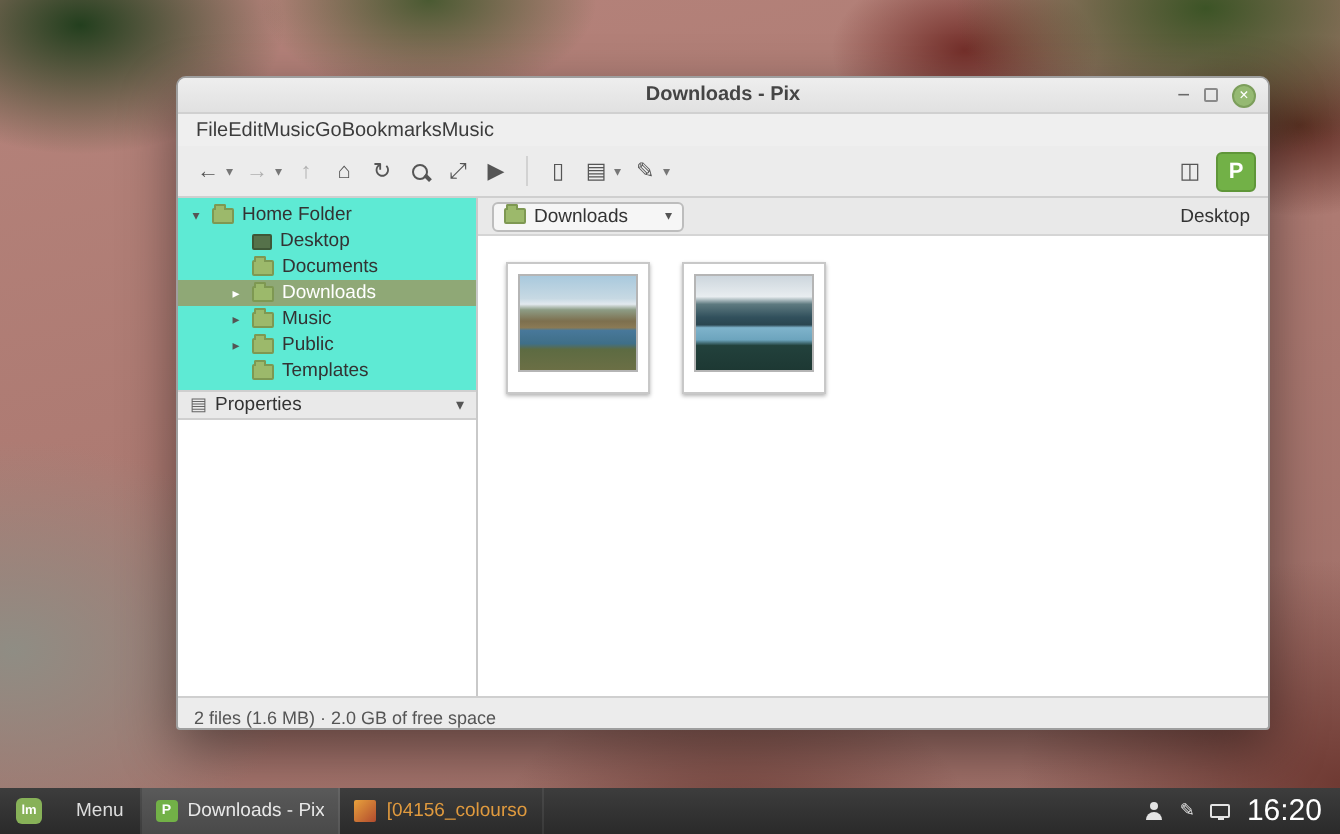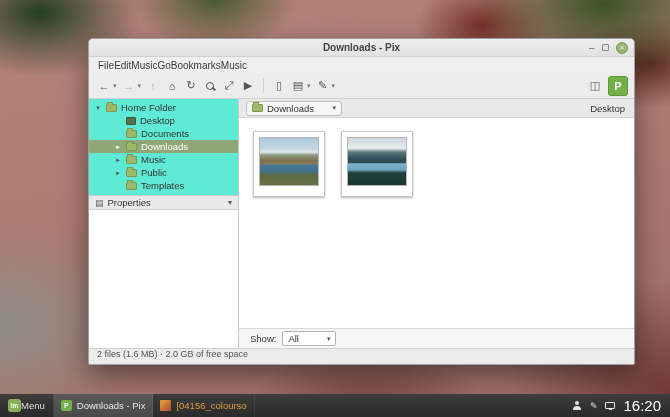--- a/index.html
+++ b/index.html
@@ -91,27 +91,27 @@
     #8a7a55 55%,#48789a 58%,#3f6f88 72%,#5d6b42 78%,#6b6f45 100%); }
   .ph2 { background:linear-gradient(180deg,#cdd6dd 0%,#e8edf0 22%,#5e7a80 30%,#31505c 44%,#2b4650 52%,
     #7fb3cb 55%,#6ca4bd 68%,#22413c 74%,#1d3833 100%); }
 
   .filterbar { height:20px; border-top:1px solid #d8d8d8; background:#f6f6f6; display:flex; align-items:center;
     gap:6px; padding:0 11px; font-size:9.5px; color:#333; flex:0 0 auto; }
   .filter-dd { width:54px; height:15px; border:1px solid #b3b3b3; border-radius:2px; background:#fff;
     display:flex; align-items:center; padding:0 5px; }
   .filter-dd .fd-caret { margin-left:auto; font-size:7px; color:#555; }
 
-  .statusbar { height:16px; background:#ececec; border-top:1px solid #cfcfcf; display:flex; align-items:flex-start;
+  .statusbar { height:16px; background:#ececec; border-top:1px solid #cfcfcf; display:flex; align-items:flex-end;
     padding:0 8px; font-size:9px; color:#555; flex:0 0 auto; border-radius:0 0 2px 2px; }
 
   
   .taskbar { position:absolute; left:0; right:0; bottom:0; height:23px;
     background:linear-gradient(#3d3d3d,#2a2a2a); display:flex; align-items:stretch; color:#ddd; font-size:9.5px; z-index:5; }
-  .menu-btn { display:flex; align-items:center; gap:0; padding:0 8px; border-right:1px solid rgba(255,255,255,.09); }
+  .menu-btn { display:flex; align-items:center; gap:17px; padding:0 8px; border-right:1px solid rgba(255,255,255,.09); }
   .mint-logo { width:13px; height:13px; border-radius:3px; background:#87b158; color:#fff; font-size:6.5px;
     font-weight:bold; display:flex; align-items:center; justify-content:center; }
   .task-item { display:flex; align-items:center; gap:5px; padding:0 7px; max-width:102px;
     border-right:1px solid rgba(255,255,255,.07); }
   .task-item.active { background:rgba(255,255,255,.15); }
   .task-item .tlabel { white-space:nowrap; overflow:hidden; color:#e8e8e8; }
   .task-item.attention .tlabel { color:#e09a3e; }
   .task-icon-pix { width:11px; height:11px; border-radius:2px; background:#72b147; color:#fff; font-size:7px;
     font-weight:bold; display:flex; align-items:center; justify-content:center; flex:0 0 auto; }
   .task-icon-img { width:11px; height:11px; border-radius:1px; background:linear-gradient(135deg,#e8a13c,#b14b2e); flex:0 0 auto; }
@@ -258,27 +258,20 @@
 
         <div class="files">
           <div class="thumb-card">
             <div class="thumb-img ph1"></div>
           </div>
           <div class="thumb-card">
             <div class="thumb-img ph2"></div>
           </div>
         </div>
 
-        <div class="filterbar">
-          <span>Show:</span>
-          <div class="filter-dd">
-            <span>All</span>
-            <span class="fd-caret">▾</span>
-          </div>
-        </div>
       </div>
 
     </div>
 
     <div class="statusbar">
       <span>2 files (1.6 MB) · 2.0 GB of free space</span>
     </div>
 
   </div>
 

